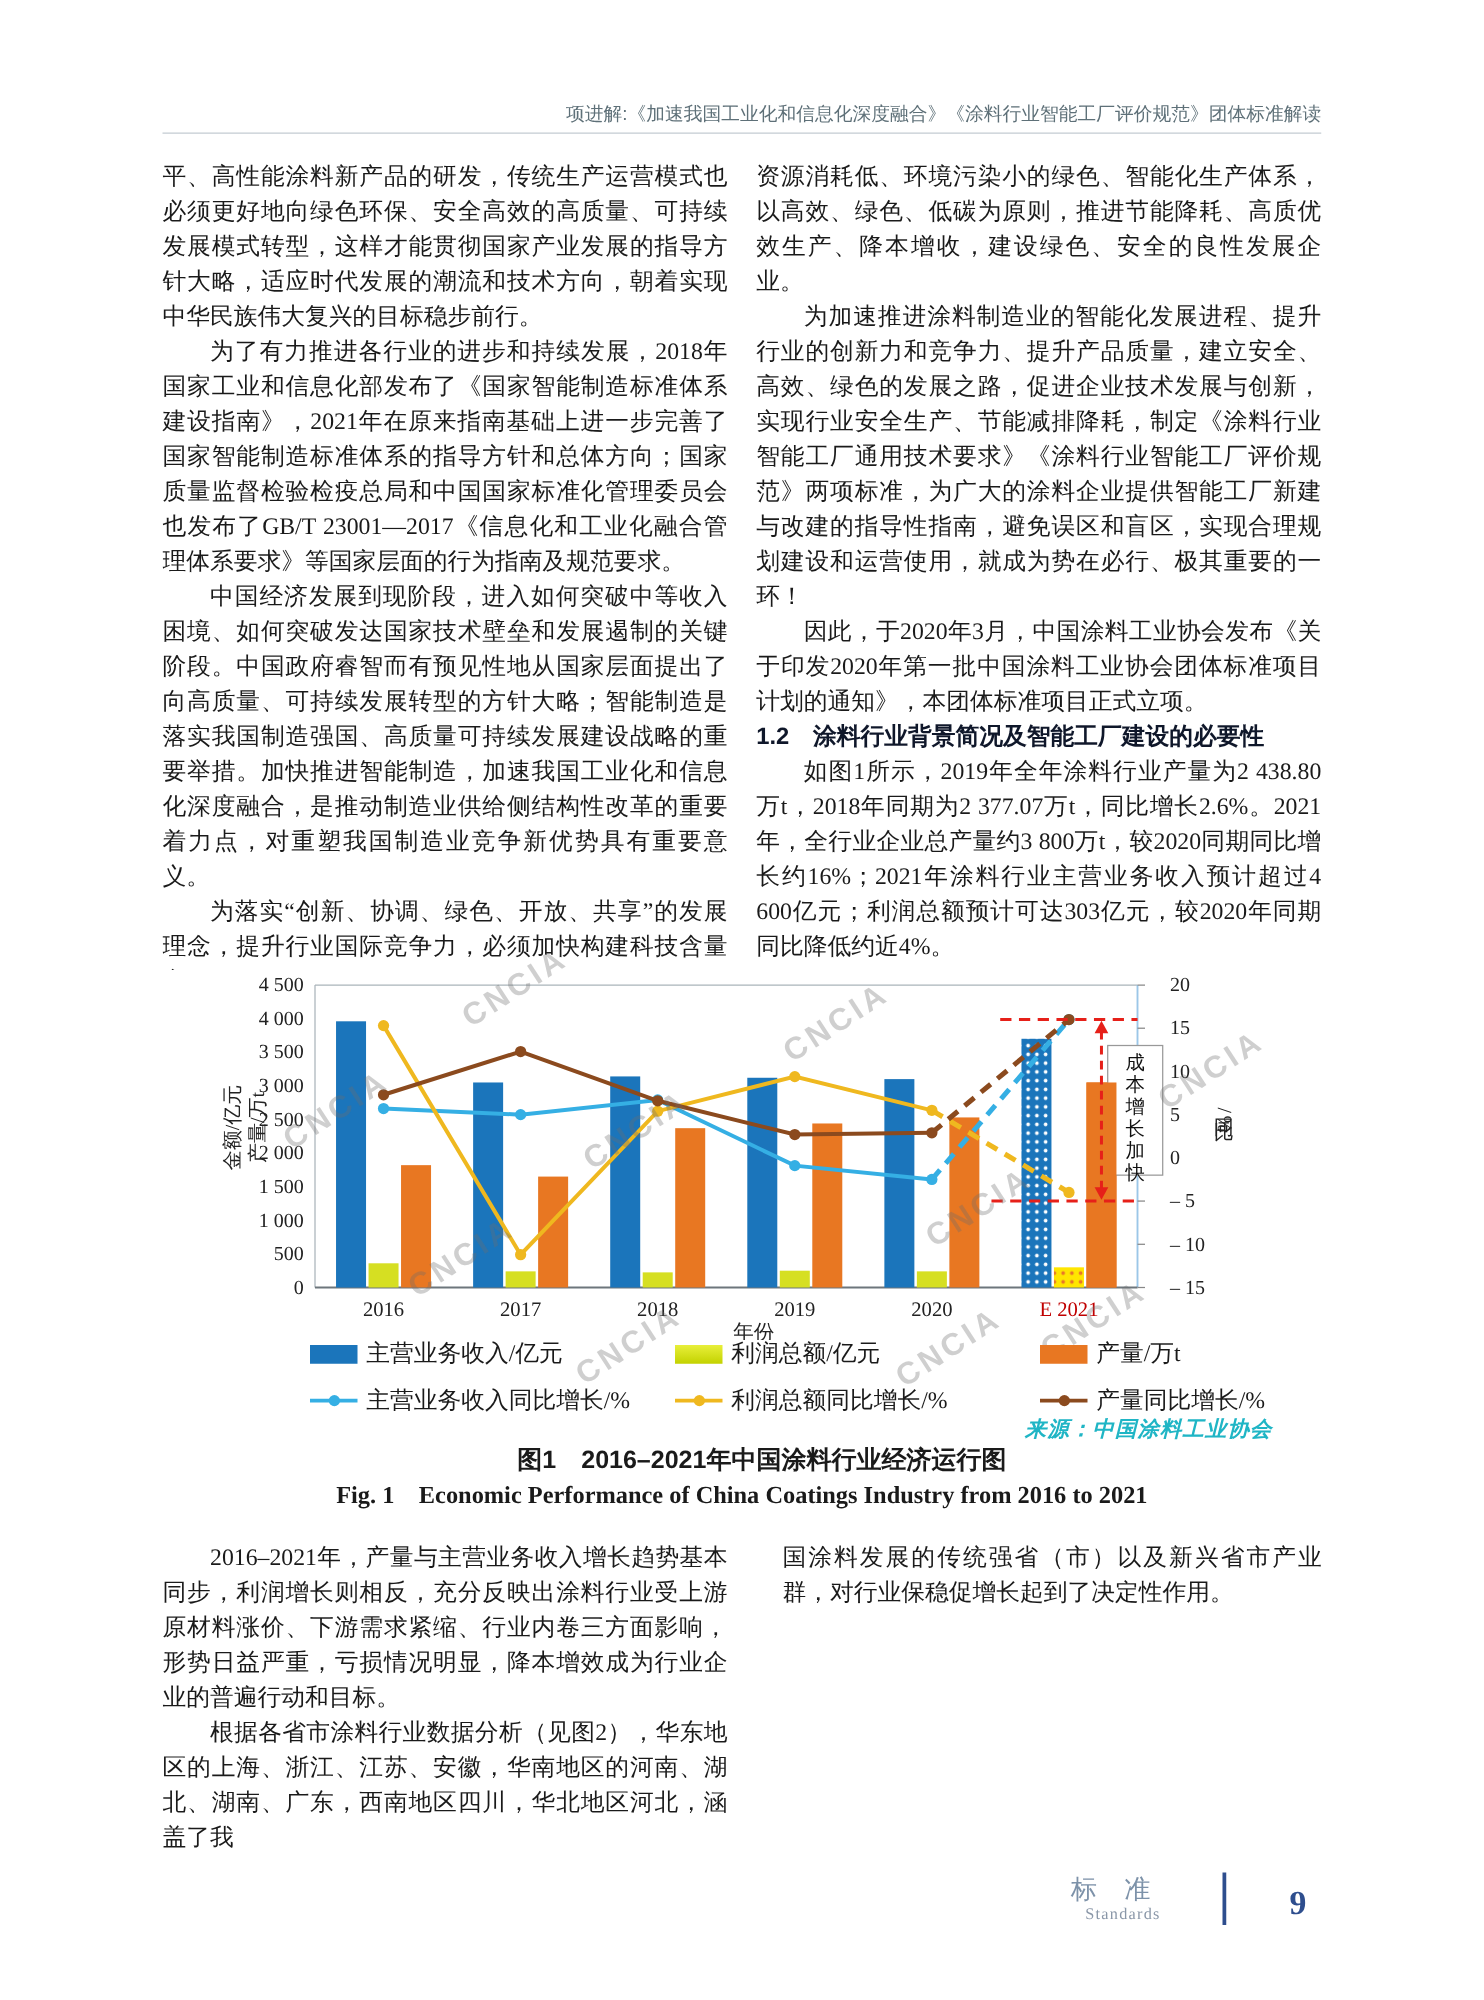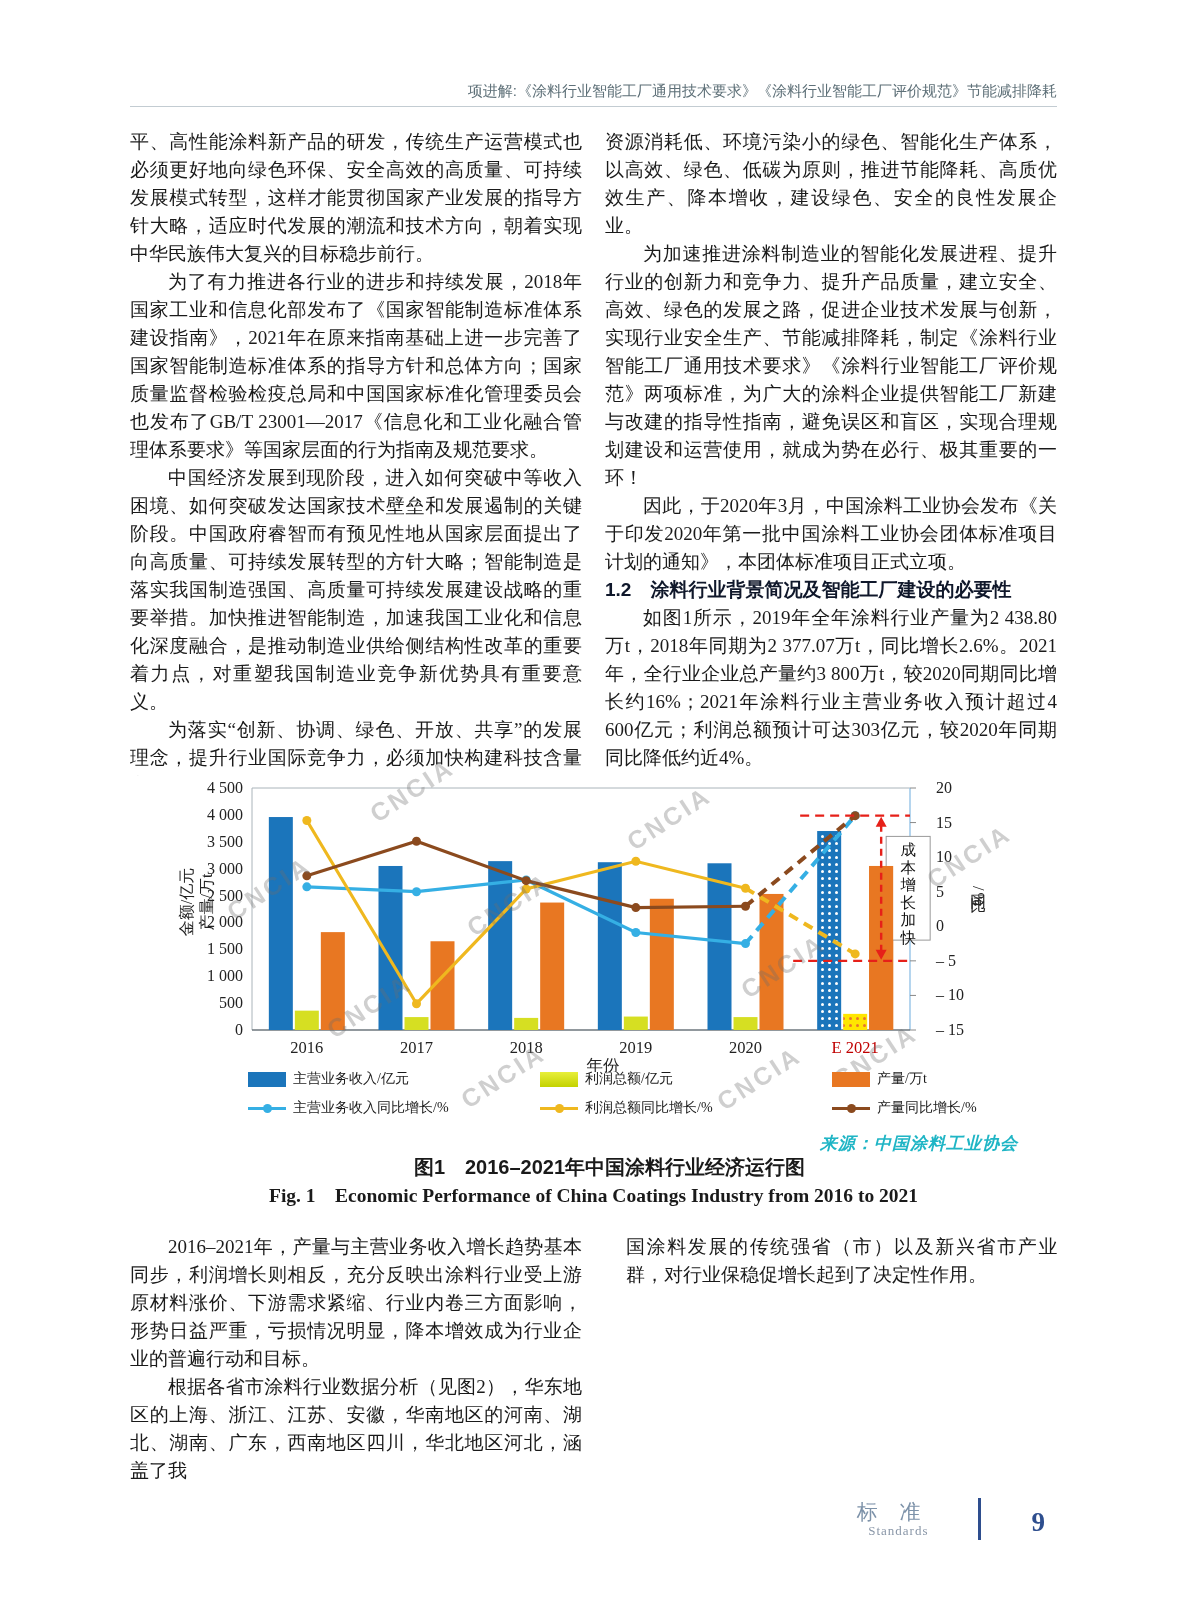--- a/index.html
+++ b/index.html
@@ -19,21 +19,21 @@
   .sec-h{font-family:"Liberation Sans","DejaVu Sans",sans-serif;font-weight:bold;
          font-size:19px;color:#0f172a;text-indent:0;margin:1px 0;}
   
   .fig{position:absolute;left:140px;top:770px;width:890px;height:388px;background:#fff;}
   .fig svg{position:absolute;left:0;top:0;}
   .ylab-left{position:absolute;left:-28px;top:112px;width:170px;text-align:center;
              transform:rotate(-90deg);font-size:16px;line-height:20px;color:#222;}
   .ylab-right{position:absolute;left:822px;top:112px;width:26px;
               writing-mode:vertical-rl;font-size:16px;letter-spacing:2px;color:#222;}
   .legend{position:absolute;left:108px;top:300px;width:780px;display:grid;
-          grid-template-columns:292px 292px auto;row-gap:11px;font-size:14px;}
+          grid-template-columns:292px 292px auto;row-gap:11px;font-size:19px;}
   .lg-item{display:flex;align-items:center;gap:7px;white-space:nowrap;}
   .sw{width:38px;height:15px;display:inline-block;flex:0 0 38px;}
   .lnsw{width:38px;height:3px;position:relative;flex:0 0 38px;}
   .lnsw i{position:absolute;left:15px;top:-3px;width:9px;height:9px;border-radius:50%;display:block;}
   .fig-src{position:absolute;right:12px;top:362px;font-size:17px;font-weight:bold;
            font-style:italic;color:#1fb5c5;letter-spacing:1px;}
   .wm{position:absolute;font-family:"Liberation Sans","DejaVu Sans",sans-serif;
       font-weight:bold;font-size:25px;letter-spacing:3px;color:rgba(110,110,110,.33);
       transform:rotate(-33deg);pointer-events:none;}
   .cap{position:absolute;left:0;width:1187px;text-align:center;}
@@ -46,21 +46,21 @@
            letter-spacing:8px;color:#7d92a9;text-align:right;line-height:22px;}
   .foot-en{font-size:13px;color:#8a97a8;letter-spacing:1px;text-align:right;line-height:15px;}
   .foot-bar{width:3px;height:42px;background:#2e4e8e;margin:0 8px 0 6px;}
   .foot-pg{font-size:27px;color:#2e4e8e;font-weight:bold;padding-top:6px;}
 </style>
 </head>
 <body>
 
 <div class="page">
 
-  <div class="hdr">项进解:《涂料行业智能工厂通用技术要求》《涂料行业智能工厂评价规范》节能减排降耗</div>
+  <div class="hdr">项进解:《加速我国工业化和信息化深度融合》《涂料行业智能工厂评价规范》团体标准解读</div>
   <div class="hdr-rule"></div>
 
   <div class="cols top">
     <div class="col">
       <p>平、高性能涂料新产品的研发，传统生产运营模式也必须更好地向绿色环保、安全高效的高质量、可持续发展模式转型，这样才能贯彻国家产业发展的指导方针大略，适应时代发展的潮流和技术方向，朝着实现中华民族伟大复兴的目标稳步前行。</p>
       <p class="ind">为了有力推进各行业的进步和持续发展，2018年国家工业和信息化部发布了《国家智能制造标准体系建设指南》，2021年在原来指南基础上进一步完善了国家智能制造标准体系的指导方针和总体方向；国家质量监督检验检疫总局和中国国家标准化管理委员会也发布了GB/T 23001—2017《信息化和工业化融合管理体系要求》等国家层面的行为指南及规范要求。</p>
       <p class="ind">中国经济发展到现阶段，进入如何突破中等收入困境、如何突破发达国家技术壁垒和发展遏制的关键阶段。中国政府睿智而有预见性地从国家层面提出了向高质量、可持续发展转型的方针大略；智能制造是落实我国制造强国、高质量可持续发展建设战略的重要举措。加快推进智能制造，加速我国工业化和信息化深度融合，是推动制造业供给侧结构性改革的重要着力点，对重塑我国制造业竞争新优势具有重要意义。</p>
       <p class="ind">为落实“创新、协调、绿色、开放、共享”的发展理念，提升行业国际竞争力，必须加快构建科技含量高、</p>
     </div>
     <div class="col">

